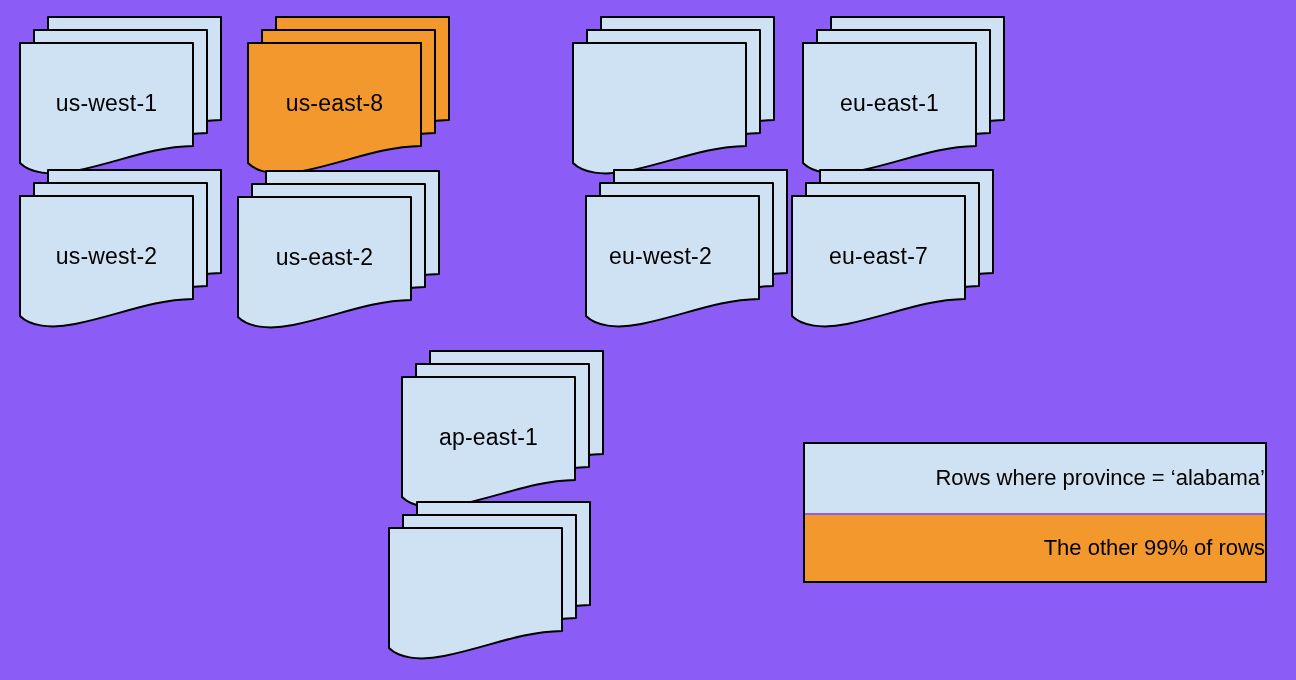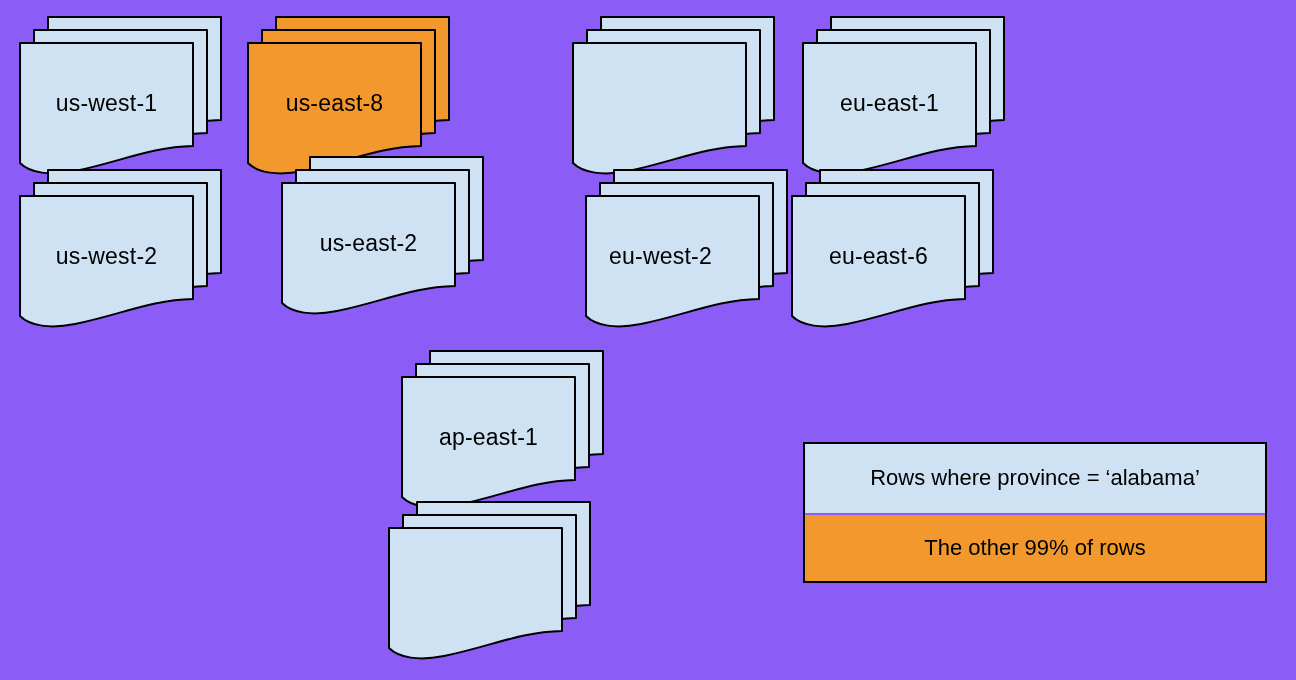--- a/index.html
+++ b/index.html
@@ -54,21 +54,21 @@
     height: 141px;
     border: 2px solid #000000;
     box-sizing: border-box;
     display: grid;
     grid-template-rows: 1fr 1fr;
   }
   .legend-row {
     background: var(--row-fill, #CFE2F3);
     display: flex;
     align-items: center;
-    justify-content: center;
+    justify-content: flex-end;
     font-size: 22px;
     color: #000000;
   }
   .legend-row + .legend-row {
     border-top: 2px solid #8b5cf6;
   }
 </style>
 </head>
 <body>
 
@@ -111,21 +111,21 @@
 
   <div class="stack" style="left: 20px; top: 170px; --doc-fill: #CFE2F3;">
     <svg viewBox="0 0 201 160">
       <path transform="translate(28,0)" d="M0,0 H173 V103 C130,104 100,119 55,128 C30,133 10,130 0,120 Z"></path>
       <path transform="translate(14,13)" d="M0,0 H173 V103 C130,104 100,119 55,128 C30,133 10,130 0,120 Z"></path>
       <path transform="translate(0,26)" d="M0,0 H173 V103 C130,104 100,119 55,128 C30,133 10,130 0,120 Z"></path>
     </svg>
     <div class="doc-label">us-west-2</div>
   </div>
 
-  <div class="stack" style="left: 238px; top: 157px; margin-left: 44px; --doc-fill: #CFE2F3;">
+  <div class="stack" style="left: 238px; top: 171px; --doc-fill: #CFE2F3;">
     <svg viewBox="0 0 201 160">
       <path transform="translate(28,0)" d="M0,0 H173 V103 C130,104 100,119 55,128 C30,133 10,130 0,120 Z"></path>
       <path transform="translate(14,13)" d="M0,0 H173 V103 C130,104 100,119 55,128 C30,133 10,130 0,120 Z"></path>
       <path transform="translate(0,26)" d="M0,0 H173 V103 C130,104 100,119 55,128 C30,133 10,130 0,120 Z"></path>
     </svg>
     <div class="doc-label">us-east-2</div>
   </div>
 
   <div class="stack" style="left: 574px; top: 170px; padding-left: 12px; --doc-fill: #CFE2F3;">
     <svg viewBox="0 0 201 160">
@@ -135,21 +135,21 @@
     </svg>
     <div class="doc-label">eu-west-2</div>
   </div>
 
   <div class="stack" style="left: 792px; top: 170px; --doc-fill: #CFE2F3;">
     <svg viewBox="0 0 201 160">
       <path transform="translate(28,0)" d="M0,0 H173 V103 C130,104 100,119 55,128 C30,133 10,130 0,120 Z"></path>
       <path transform="translate(14,13)" d="M0,0 H173 V103 C130,104 100,119 55,128 C30,133 10,130 0,120 Z"></path>
       <path transform="translate(0,26)" d="M0,0 H173 V103 C130,104 100,119 55,128 C30,133 10,130 0,120 Z"></path>
     </svg>
-    <div class="doc-label">eu-east-6</div>
+    <div class="doc-label">eu-east-7</div>
   </div>
 
   <div class="stack" style="left: 402px; top: 351px; --doc-fill: #CFE2F3;">
     <svg viewBox="0 0 201 160">
       <path transform="translate(28,0)" d="M0,0 H173 V103 C130,104 100,119 55,128 C30,133 10,130 0,120 Z"></path>
       <path transform="translate(14,13)" d="M0,0 H173 V103 C130,104 100,119 55,128 C30,133 10,130 0,120 Z"></path>
       <path transform="translate(0,26)" d="M0,0 H173 V103 C130,104 100,119 55,128 C30,133 10,130 0,120 Z"></path>
     </svg>
     <div class="doc-label">ap-east-1</div>
   </div>

